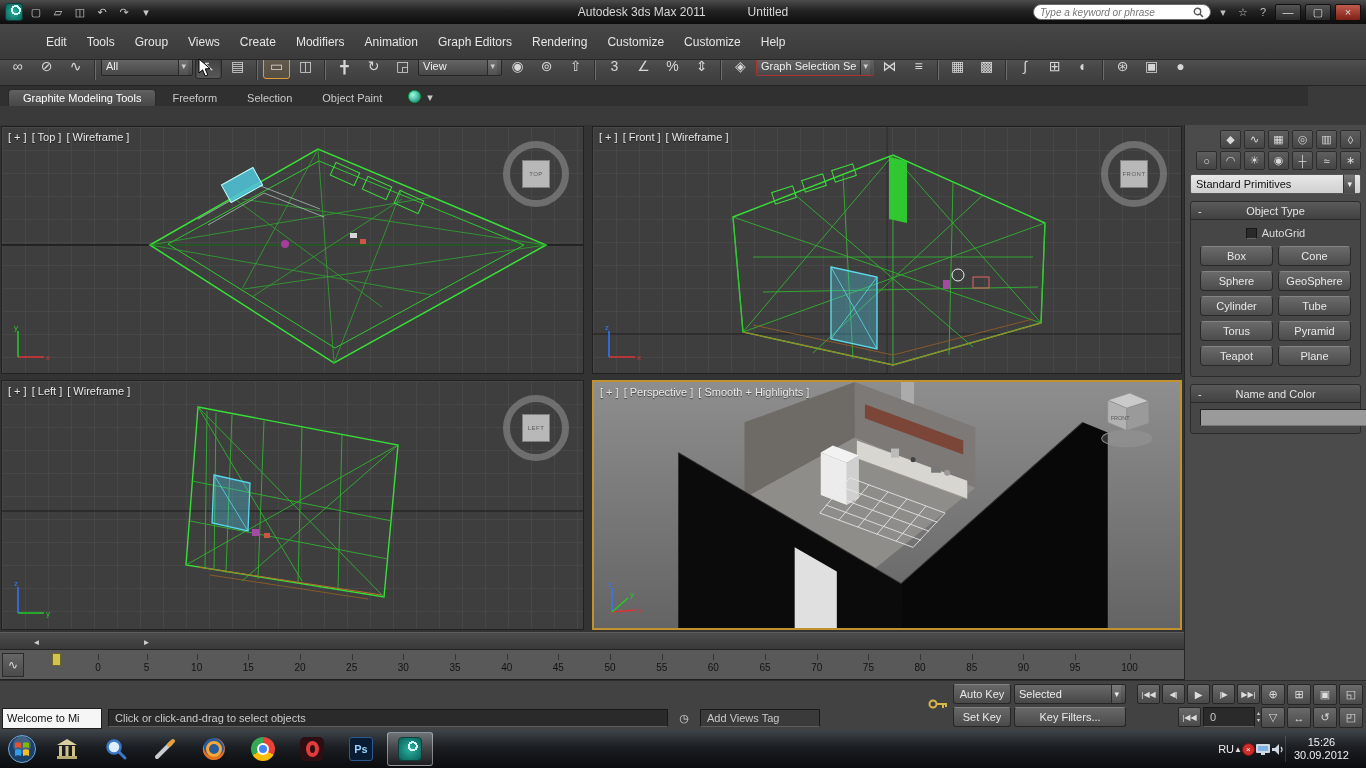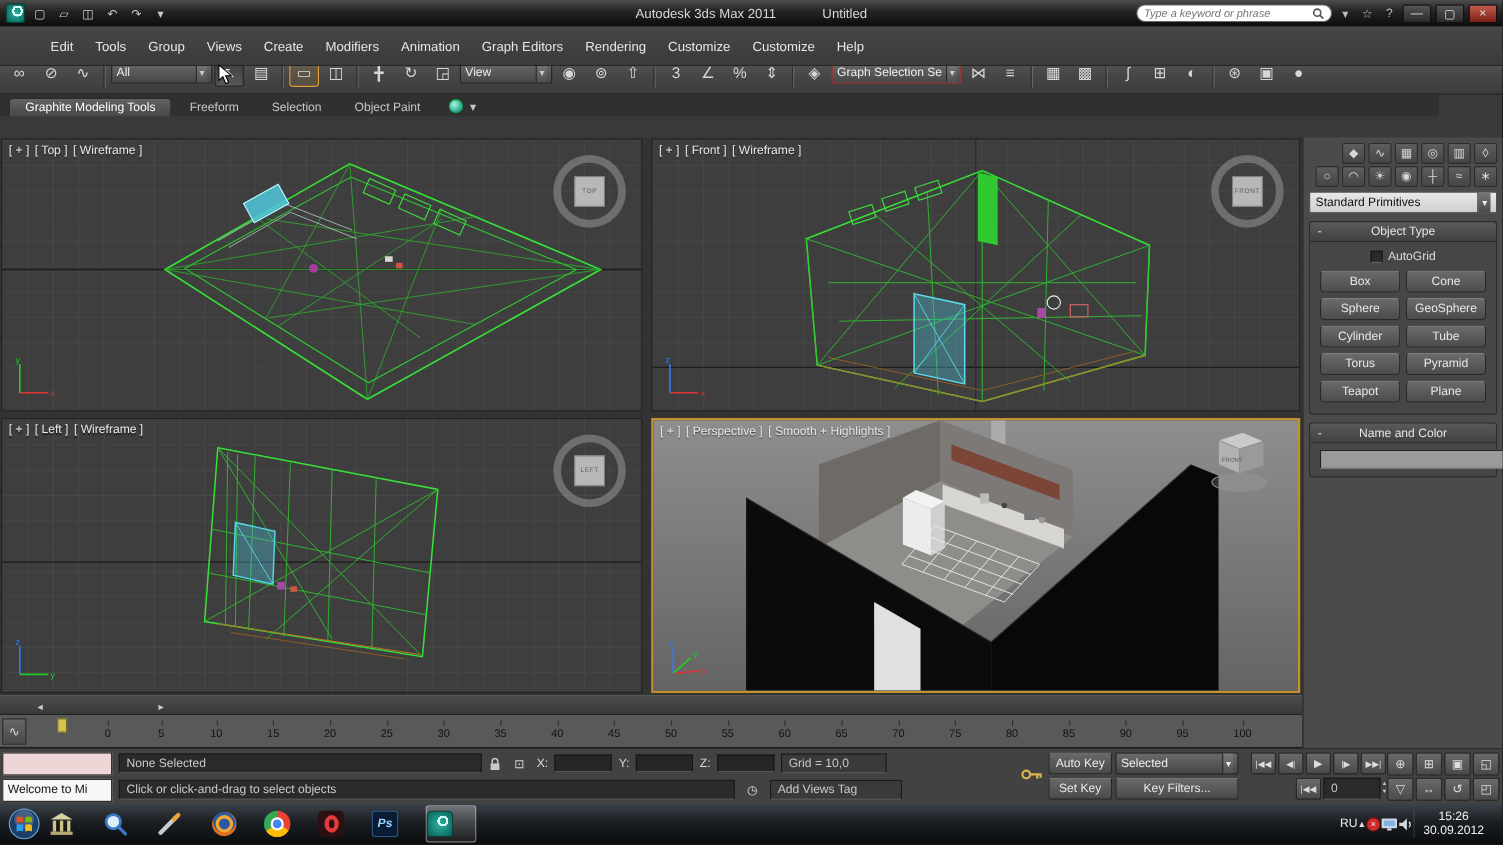--- a/index.html
+++ b/index.html
@@ -104,21 +104,21 @@
   .sb-btn{height:20px;background:linear-gradient(#686868,#4a4a4a);border:1px solid #262626;border-top-color:#828282;border-radius:3px;color:#e8e8e8;font-size:11px;display:flex;align-items:center;justify-content:center;}
   .sb-dd{height:20px;background:linear-gradient(#6a6a6a,#474747);border:1px solid #262626;border-radius:2px;color:#eee;font-size:11px;display:flex;align-items:center;padding:0 4px;}
   .sb-dd .caret{margin-left:auto;font-size:9px;background:linear-gradient(#7a7a7a,#505050);border-left:1px solid #2a2a2a;height:100%;display:flex;align-items:center;padding:0 2px;}
   .tr-btn{width:23px;height:20px;background:linear-gradient(#6a6a6a,#4a4a4a);border:1px solid #262626;border-radius:2px;color:#ddd;font-size:8px;display:flex;align-items:center;justify-content:center;white-space:nowrap;}
   #nav-grid{position:absolute;right:3px;top:3px;display:grid;grid-template-columns:repeat(4,24px);grid-auto-rows:21px;gap:2px;}
   .nav-btn{background:linear-gradient(#6a6a6a,#4a4a4a);border:1px solid #262626;border-radius:2px;color:#ddd;font-size:11px;display:flex;align-items:center;justify-content:center;}
 
   
   #taskbar{position:absolute;left:0;top:730px;width:1366px;height:38px;
     background:linear-gradient(#3e444b,#1b1e22 45%,#0a0c0e);display:flex;align-items:center;padding:0 3px;gap:3px;z-index:50;}
-  .tb-app{width:46px;height:34px;border-radius:3px;display:flex;align-items:center;justify-content:flex-start;font-style:italic;}
+  .tb-app{width:46px;height:34px;border-radius:3px;display:flex;align-items:center;justify-content:center;}
   .tb-app.active{background:linear-gradient(rgba(255,255,255,.28),rgba(255,255,255,.07));border:1px solid rgba(255,255,255,.4);}
   #start-orb{width:38px;height:34px;display:flex;align-items:center;justify-content:center;}
   #tray{margin-left:auto;display:flex;align-items:center;gap:0;padding-right:6px;color:#eee;}
   #clock{font-size:11px;color:#f0f0f0;text-align:center;line-height:13px;padding:0 8px;border-left:1px solid rgba(255,255,255,.15);}
 
   
   #cursor{position:absolute;left:198px;top:58px;z-index:99;pointer-events:none;}
 </style>
 </head>
 <body>
@@ -523,36 +523,20 @@
         <span class="tick">75</span>
         <span class="tick">80</span>
         <span class="tick">85</span>
         <span class="tick">90</span>
         <span class="tick">95</span>
         <span class="tick">100</span>
       </div>
   </div>
 
   <div id="statusbar">
-    <div class="sb-row" style="top:2px;">
-      <div class="listener" style="background:#edd6d6;color:#7a3030;"></div>
-      <div class="sb-field" style="width:330px">None Selected</div>
-      <svg width="12" height="13" viewBox="0 0 12 13">
-        <rect x="2" y="6" width="8" height="6" fill="#c9c9c9"></rect>
-        <path d="M3.5,6 V4 a2.5,2.5 0 0 1 5,0 V6" fill="none" stroke="#c9c9c9" stroke-width="1.4"></path>
-      </svg>
-      <span class="tb-icon" style="width:20px;height:20px;font-size:11px">⊡</span>
-      <span>X:</span>
-      <span class="coord-field"></span>
-      <span>Y:</span>
-      <span class="coord-field"></span>
-      <span>Z:</span>
-      <span class="coord-field"></span>
-      <div class="sb-field" style="width:96px;background:#3a3a3a">Grid = 10,0</div>
-    </div>
     <div class="sb-row" style="top:26px;">
       <div class="listener" style="background:#f6f6f6;color:#111;">Welcome to Mi</div>
       <div class="sb-field" style="width:560px">Click or click-and-drag to select objects</div>
       <span class="tb-icon" style="width:20px;height:20px;font-size:11px">◷</span>
       <div class="sb-field" style="width:120px;background:#3a3a3a">Add Views Tag</div>
     </div>
 
     <svg style="position:absolute;right:418px;top:16px" width="20" height="14" viewBox="0 0 20 14">
       <circle cx="5" cy="7" r="3.5" fill="none" stroke="#d8b64a" stroke-width="2"></circle>
       <line x1="8.5" y1="7" x2="19" y2="7" stroke="#d8b64a" stroke-width="2"></line>

